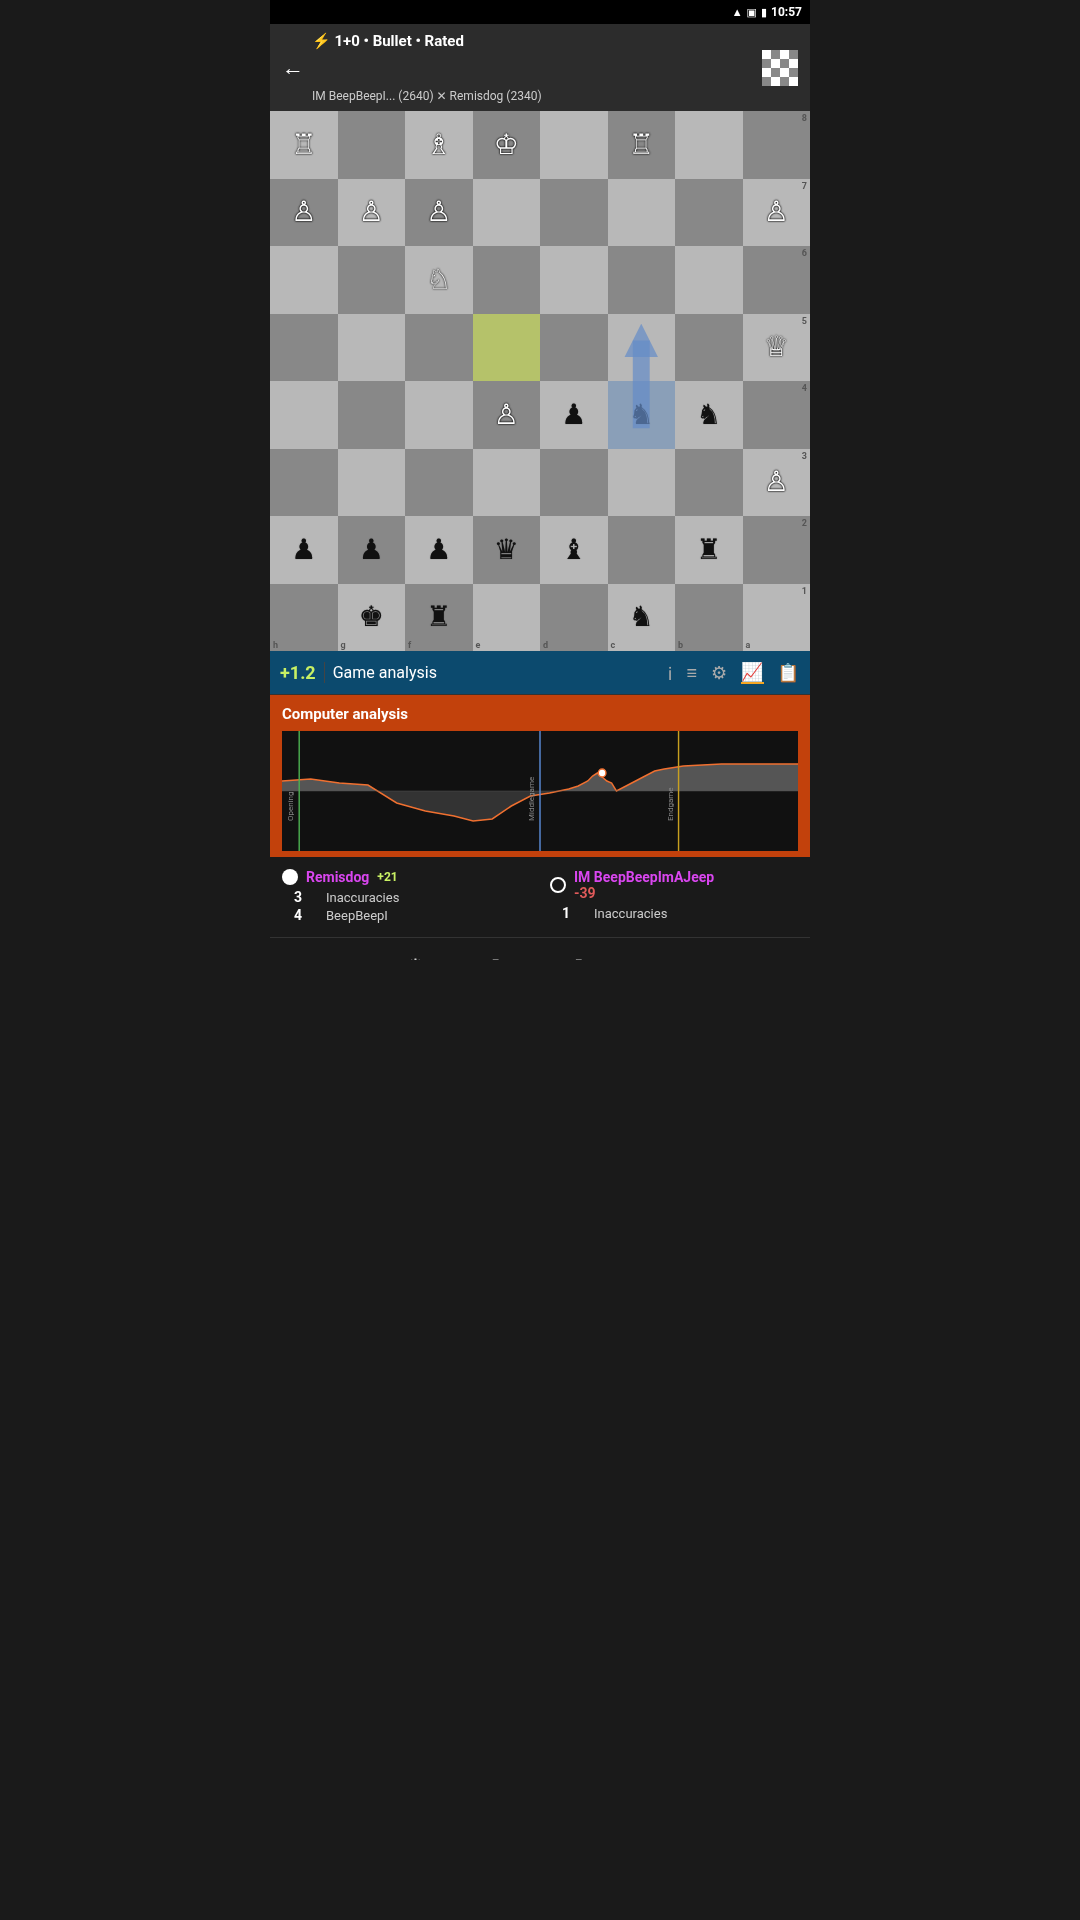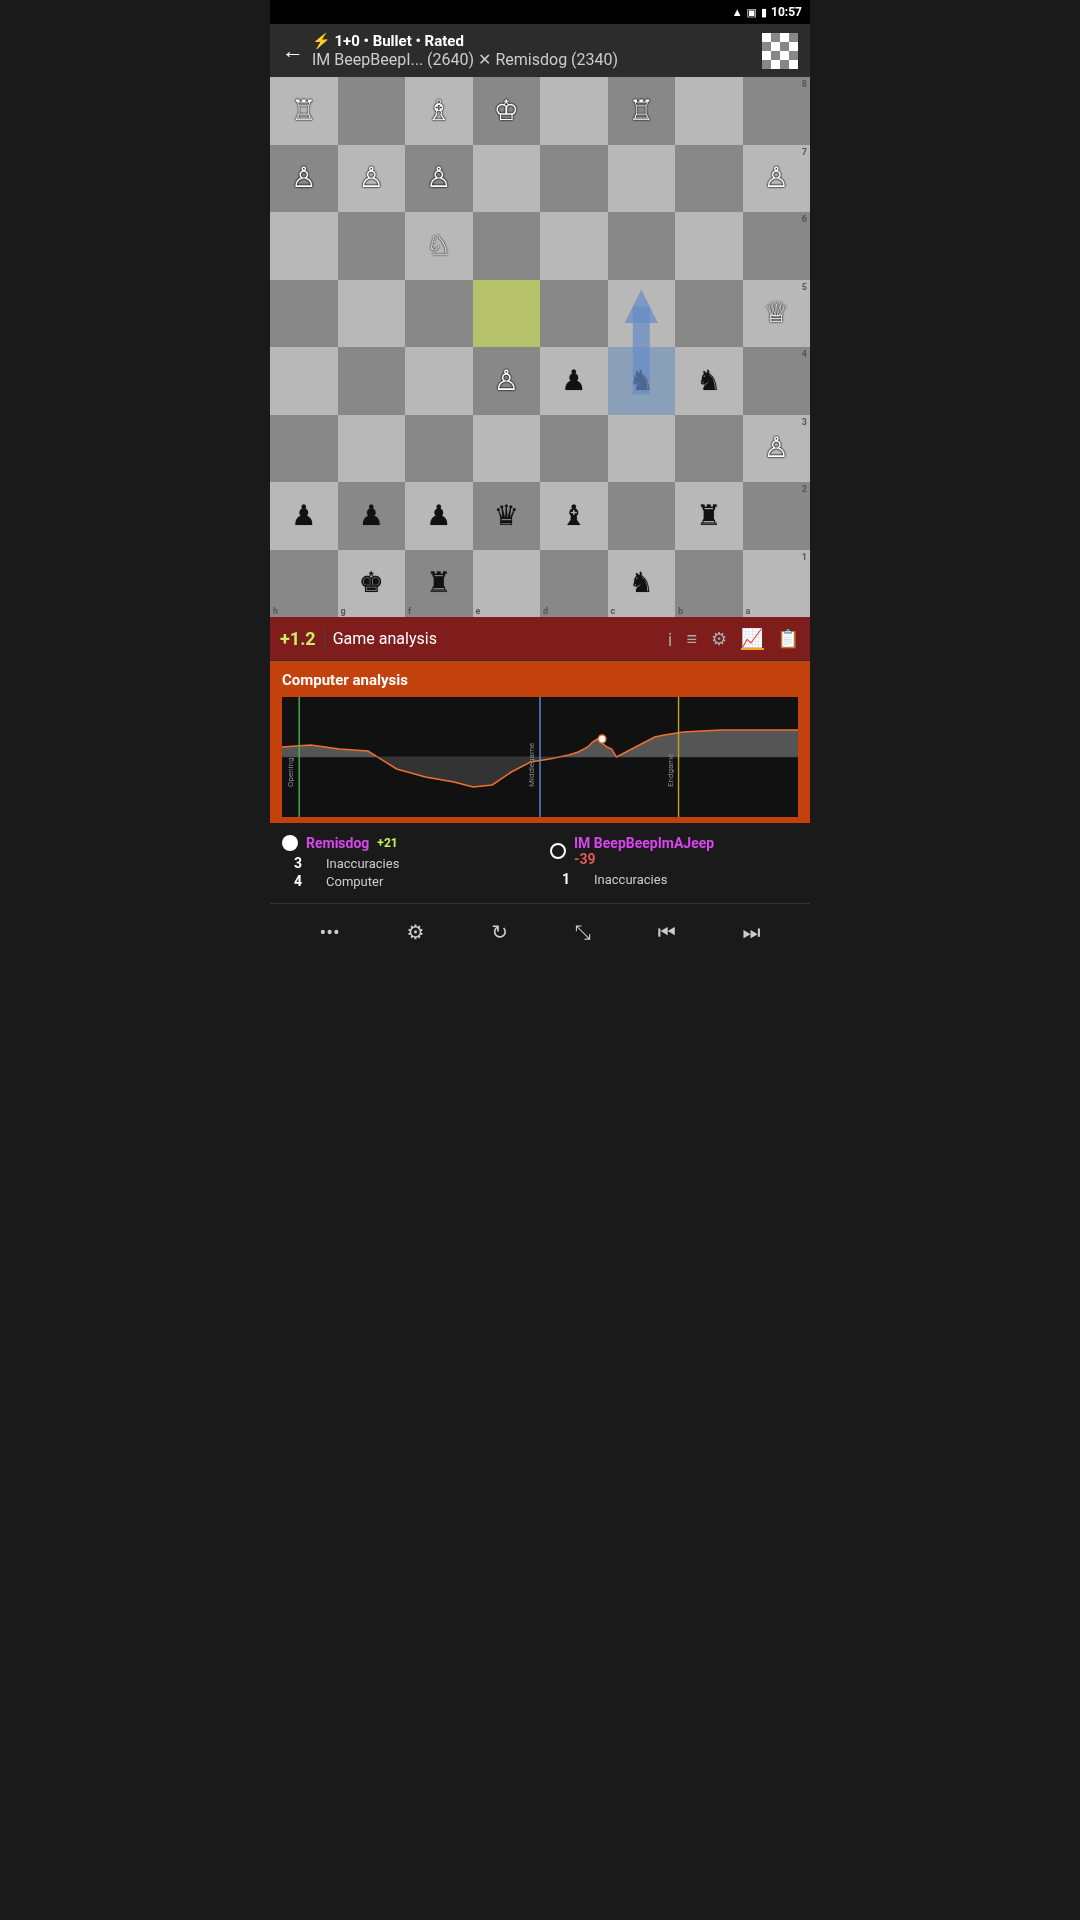--- a/index.html
+++ b/index.html
@@ -50,31 +50,32 @@
       gap: 8px;
     }
     .back-btn {
       font-size: 22px;
       color: #fff;
       cursor: pointer;
     }
     .header-info {
       display: flex;
       flex-direction: column;
+      gap: 39px;
     }
     .header-title {
       font-size: 15px;
       font-weight: bold;
       color: #fff;
       display: flex;
       align-items: center;
       gap: 4px;
     }
     .header-subtitle {
-      font-size: 16px;
+      font-size: 12px;
       color: #ccc;
     }
     .chess-icon {
       width: 36px;
       height: 36px;
     }
 
     
     .board-container {
       position: relative;
@@ -139,21 +140,21 @@
       position: absolute;
       top: 0; left: 0;
       width: 100%;
       height: 100%;
       pointer-events: none;
       z-index: 10;
     }
 
     
     .toolbar {
-      background: #7f1d1d;
+      background: #0c4a6e;
       height: 44px;
       display: flex;
       align-items: center;
       padding: 0 10px;
       border-bottom: 1px solid #333;
     }
     .eval-score {
       color: #c8f064;
       font-size: 18px;
       font-weight: bold;
@@ -537,21 +538,21 @@
       <div class="player-dot"></div>
       <span class="player-name">Remisdog</span>
       <span class="player-score-pos">+21</span>
     </div>
     <div class="stat-row">
       <span class="stat-num">3</span>
       <span class="stat-label">Inaccuracies</span>
     </div>
     <div class="stat-row">
       <span class="stat-num">4</span>
-      <span class="stat-label">Computer</span>
+      <span class="stat-label">BeepBeepI</span>
     </div>
   </div>
 
   <div class="player-col">
     <div class="player-name-row">
       <div class="player-dot outline"></div>
       <div>
         <div class="player-name">IM BeepBeepImAJeep</div>
         <div class="player-score-neg">-39</div>
       </div>

